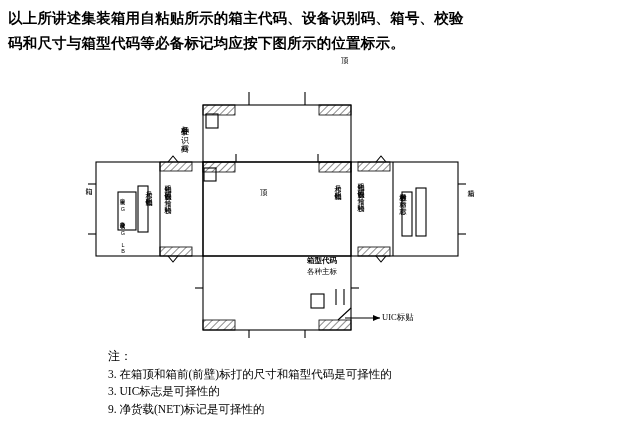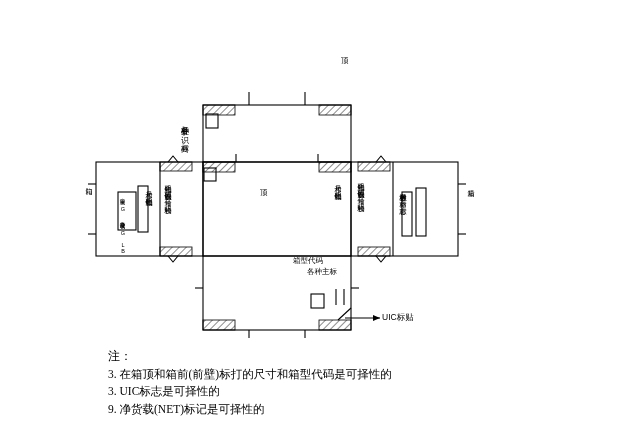--- a/index.html
+++ b/index.html
@@ -84,20 +84,24 @@
   }
   .notes .note-line {
     font-size: 11.5px;
   }
 </style>
 </head>
 <body>
 
 <div id="root">
 
+  <div class="heading">
+    <div>以上所讲述集装箱用自粘贴所示的箱主代码、设备识别码、箱号、校验</div>
+    <div>码和尺寸与箱型代码等必备标记均应按下图所示的位置标示。</div>
+  </div>
 
   <div class="diagram">
     <svg width="617" height="290" viewBox="0 0 617 290">
       <g fill="none" stroke="#000000" stroke-width="1.1">
 
         <rect x="203" y="47" width="148" height="57"></rect>
 
         <rect x="96" y="104" width="107" height="94"></rect>
 
         <rect x="351" y="104" width="107" height="94"></rect>
@@ -198,24 +202,24 @@
                  LB</div>
 
     <div class="vlabel" style="left:333px; top:122px;">尺寸和
 箱型代码</div>
     <div class="vlabel" style="left:356px; top:120px;">箱主代码
 设备识别码
 箱号 校验码</div>
     <div class="vlabel" style="left:398px; top:130px;">各种主标识
 商标/标志</div>
 
-    <div class="hlabel" style="left:293px; top:198px;">箱型代码</div>
+    <div class="hlabel" style="left:307px; top:198px;font-weight:bold;">箱型代码</div>
     <div class="hlabel" style="left:307px; top:209px;">各种主标</div>
 
-    <div class="hlabel" style="left:382px; top:255px; font-size:8.5px;">UIC标贴</div>
+    <div class="hlabel" style="left:382px; top:255px; font-size:8.5px;font-family:Liberation Serif, serif;">UIC标贴</div>
   </div>
 
   <div class="notes">
     <div class="note-title">注：</div>
     <div class="note-line">3. 在箱顶和箱前(前壁)标打的尺寸和箱型代码是可择性的</div>
     <div class="note-line">3. UIC标志是可择性的</div>
     <div class="note-line">9. 净货载(NET)标记是可择性的</div>
   </div>
 
 </div>

